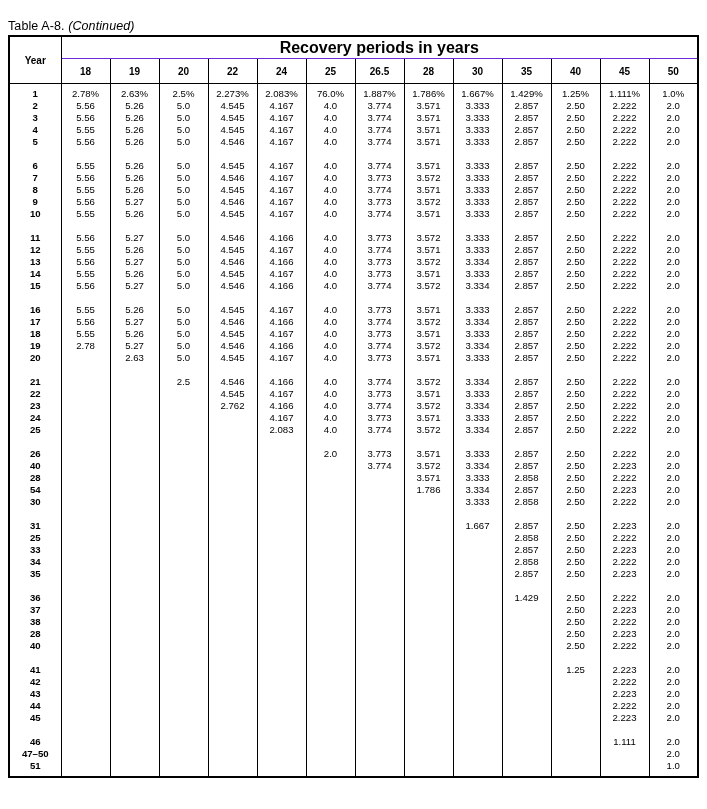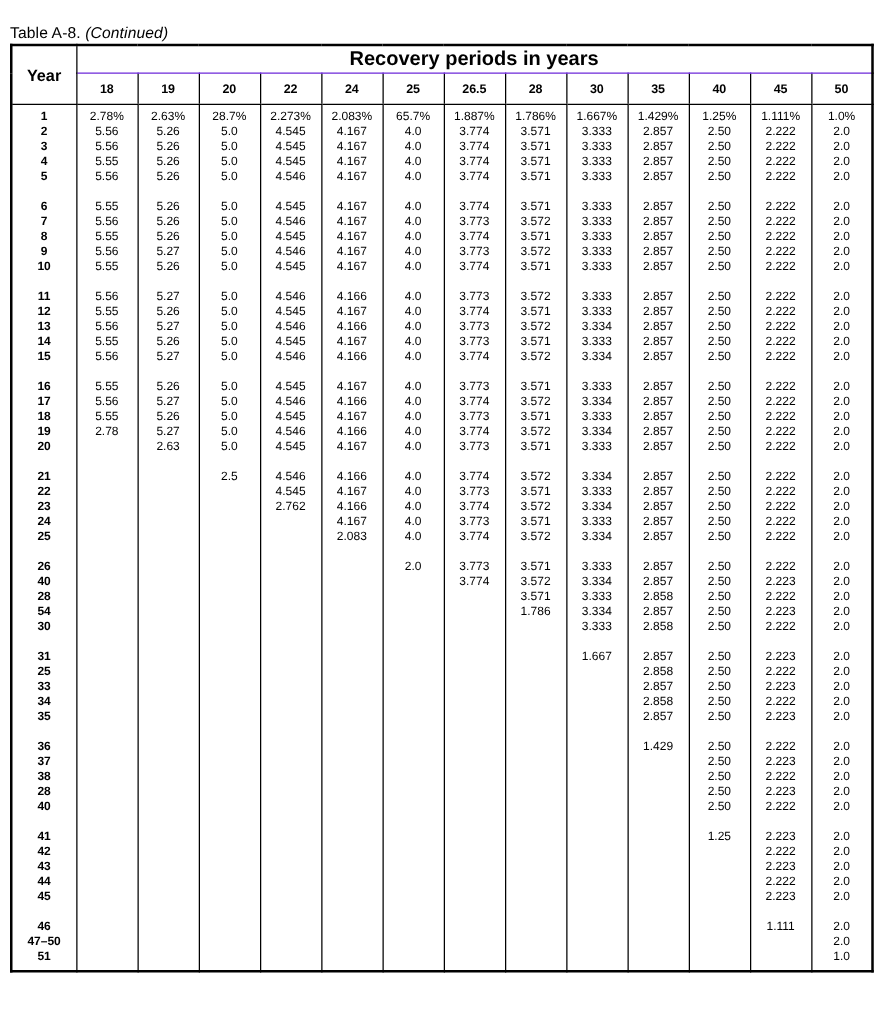--- a/index.html
+++ b/index.html
@@ -28,21 +28,21 @@
     border-left: 1px solid #000;
     padding: 0;
     text-align: center;
     vertical-align: middle;
     overflow: hidden;
   }
   table.a8 th:first-child, table.a8 td:first-child { border-left: none; }
   .year-h {
     border-right: 1px solid #000;
     border-bottom: 1px solid #000;
-    font-size: 13px;
+    font-size: 10px;
     font-weight: bold;
   }
   .group-h {
     border-bottom: 1px solid #6d28d9;
     font-size: 16px;
     font-weight: bold;
     height: 21px;
   }
   .col-h {
     border-bottom: 1px solid #000;
@@ -108,24 +108,24 @@
         <td></td>
         <td></td>
         <td></td>
         <td></td>
         <td></td>
       </tr>
       <tr class="data-row">
         <td class="year-cell">1</td>
         <td class="value-cell">2.78%</td>
         <td class="value-cell">2.63%</td>
-        <td class="value-cell">28.7%</td>
+        <td class="value-cell">2.5%</td>
         <td class="value-cell">2.273%</td>
         <td class="value-cell">2.083%</td>
-        <td class="value-cell">65.7%</td>
+        <td class="value-cell">76.0%</td>
         <td class="value-cell">1.887%</td>
         <td class="value-cell">1.786%</td>
         <td class="value-cell">1.667%</td>
         <td class="value-cell">1.429%</td>
         <td class="value-cell">1.25%</td>
         <td class="value-cell">1.111%</td>
         <td class="value-cell">1.0%</td>
       </tr>
       <tr class="data-row">
         <td class="year-cell">2</td>

